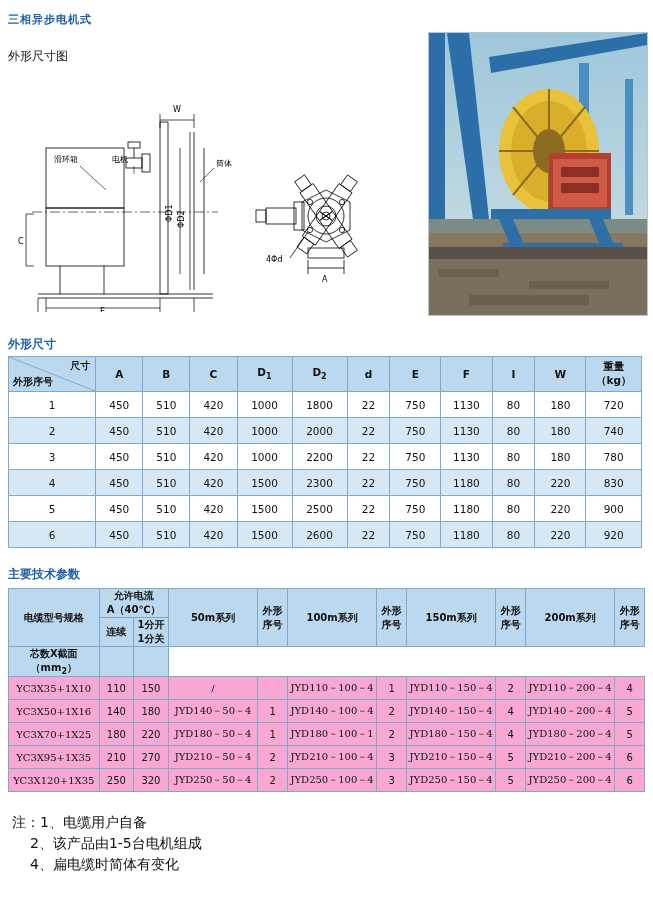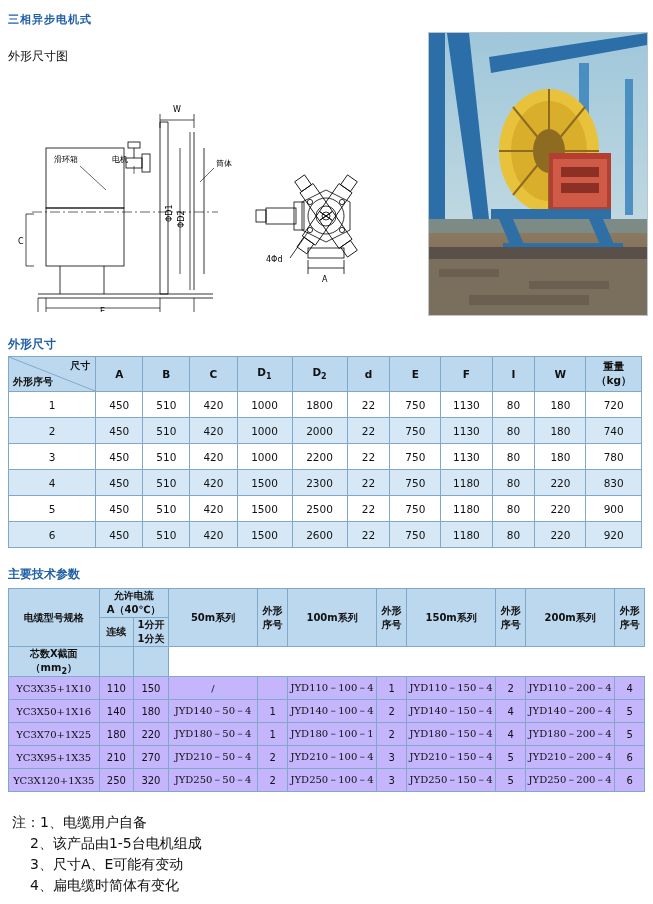--- a/index.html
+++ b/index.html
@@ -136,21 +136,21 @@
     position: absolute;
     left: 8px;
     top: 588px;
     width: 637px;
   }
   #spec-table td, #spec-table th {
     font-size: 10px;
     height: 22px;
   }
   #spec-table thead th { background: #bcd8ef; font-weight: bold; }
-  #spec-table tbody td { background: #c4b5fd; }
+  #spec-table tbody td { background: #f9a8d4; }
   .serif { font-family: "DejaVu Serif", "Liberation Serif", serif; }
   .h3 { height: 30px; }
   
   .notes {
     position: absolute;
     left: 12px;
     top: 812px;
     font-size: 14px;
     line-height: 21px;
     color: #111;
@@ -548,17 +548,16 @@
         <td>5</td>
         <td class="serif">JYD250－200－4</td>
         <td>6</td>
       </tr>
     </tbody>
   </table>
 
   <div class="notes">
     <div>注：1、电缆用户自备</div>
     <div style="padding-left:18px">2、该产品由1-5台电机组成</div>
-    <div style="padding-left:18px">3、尺寸A、E可能有变动</div>
     <div style="padding-left:18px">4、扁电缆时简体有变化</div>
   </div>
 
 </div>
 
 </body></html>

